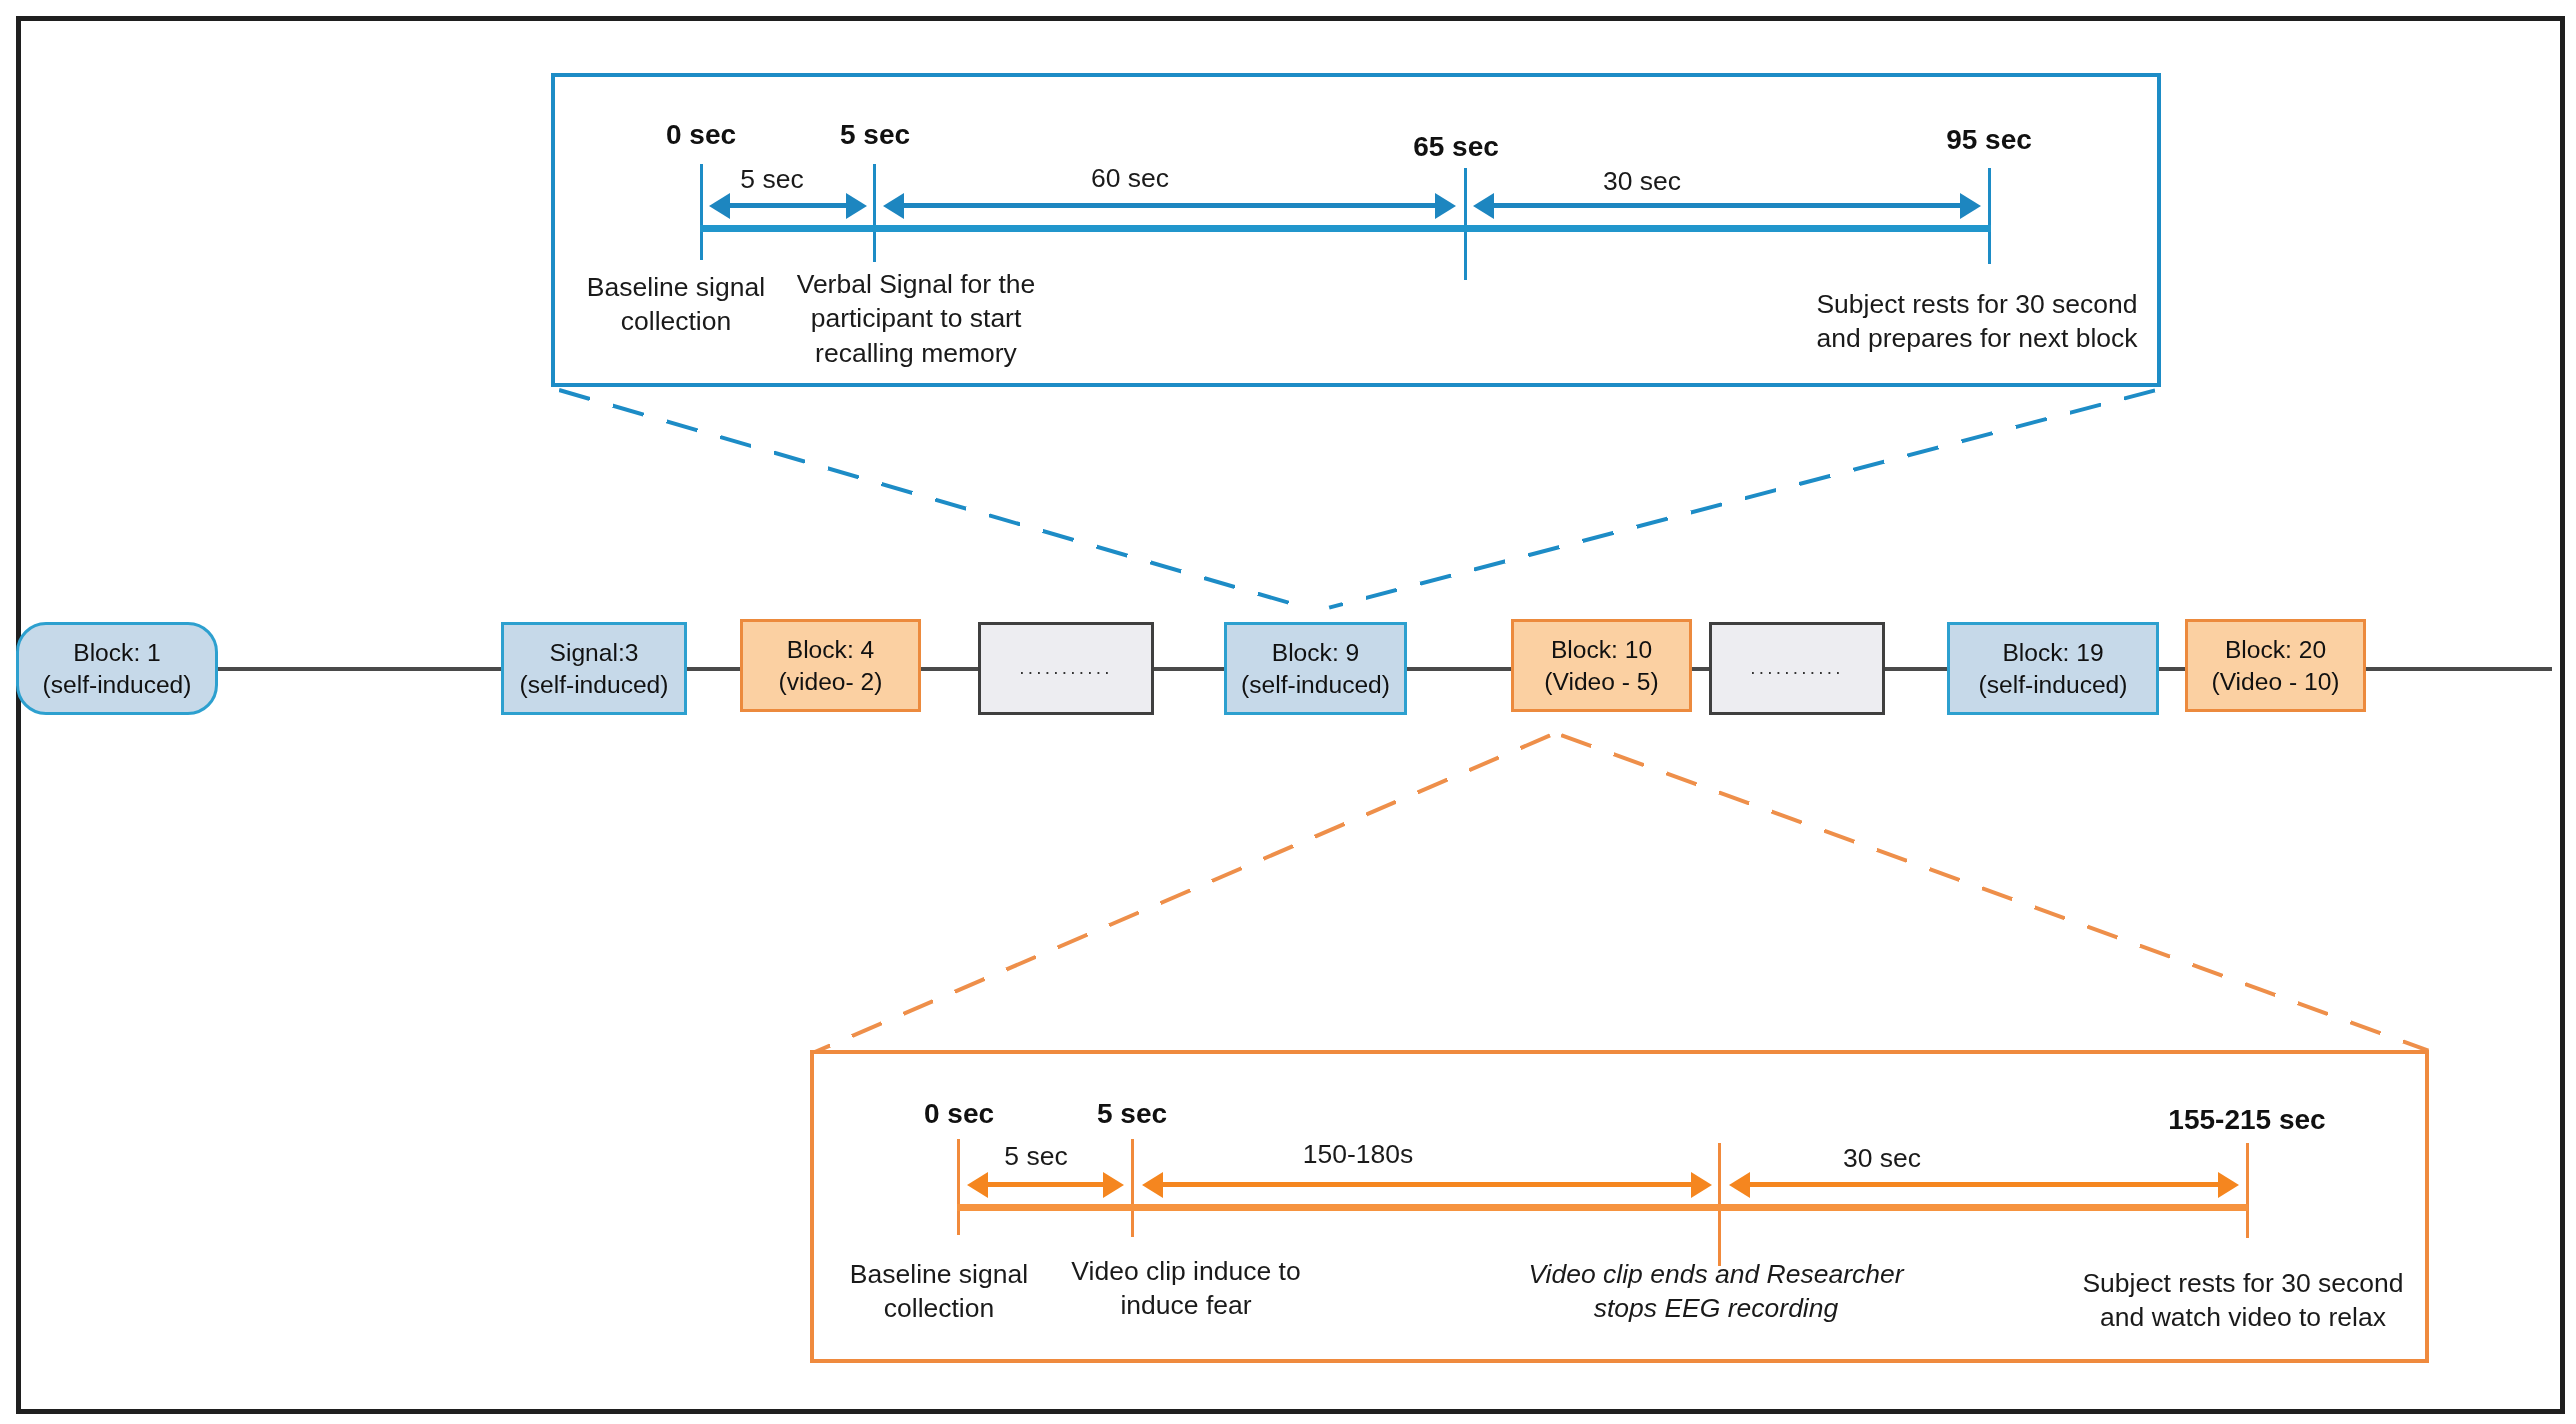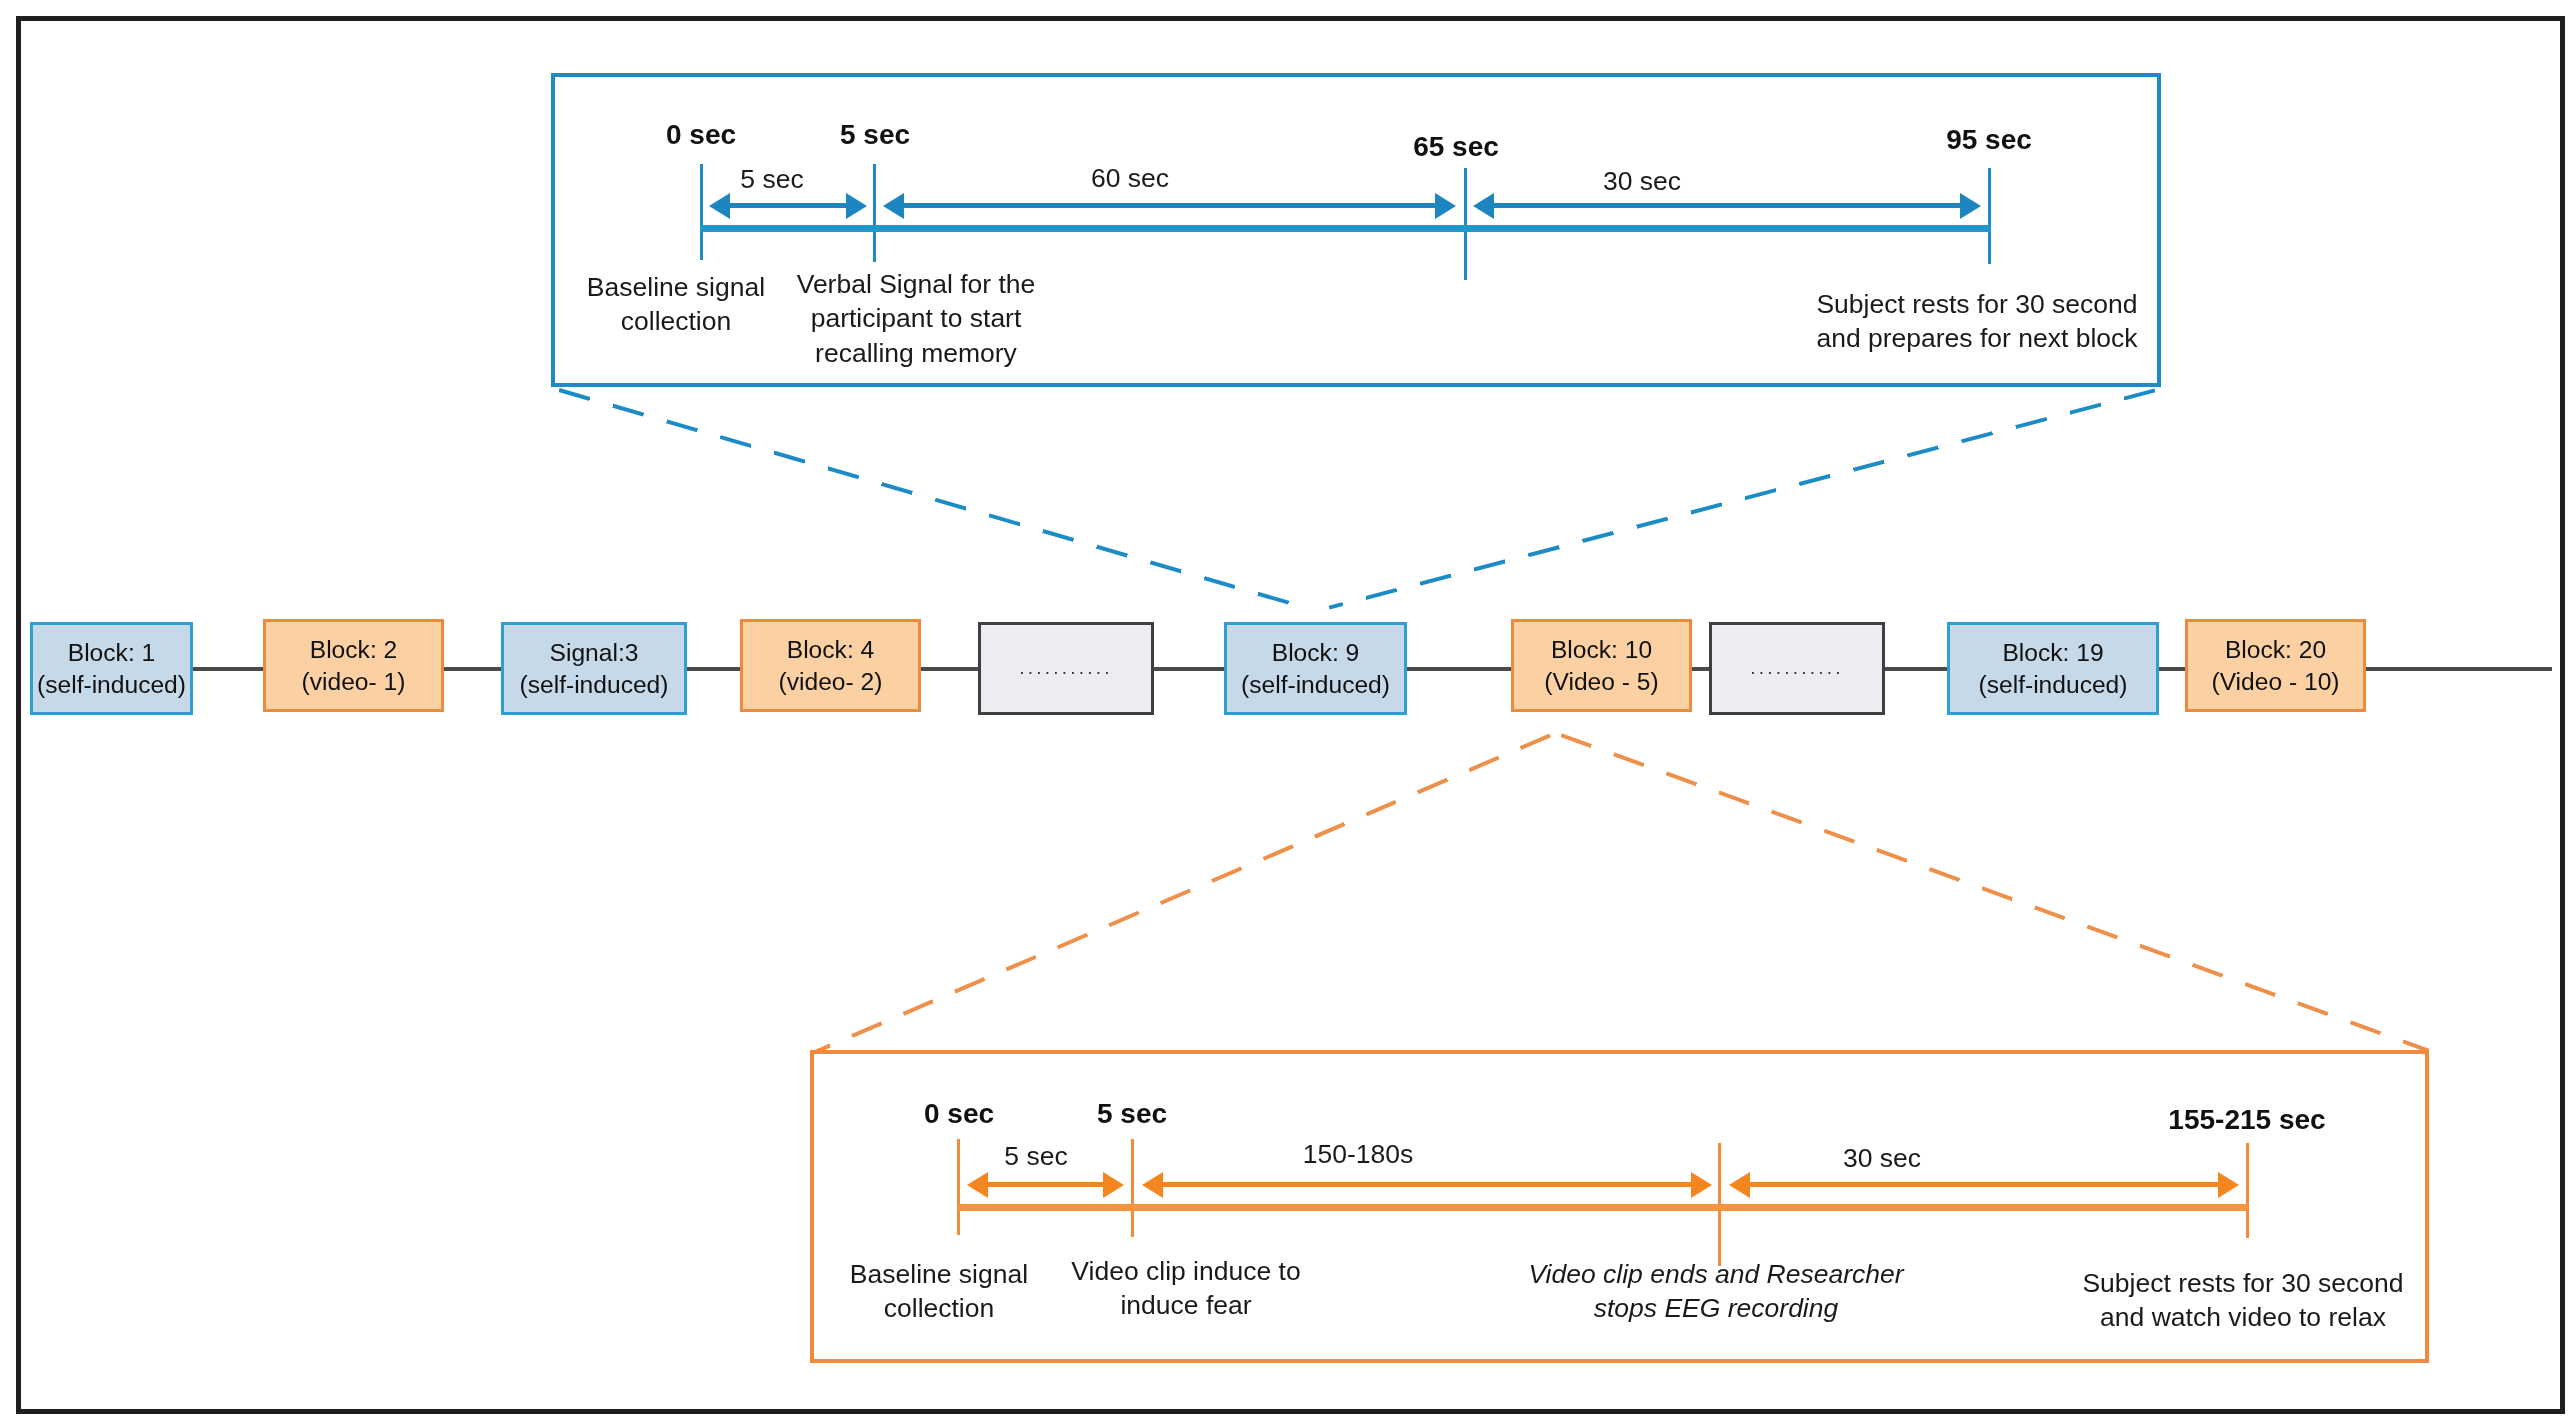--- a/index.html
+++ b/index.html
@@ -97,24 +97,22 @@
 participant to start
 recalling memory</div>
   <div class="desc cx" style="left:1977px;top:287px;">Subject rests for 30 second
 and prepares  for next block</div>
 
   <div class="dash blue" style="left:559px;top:388px;width:776px;transform:rotate(16.25deg);"></div>
   <div class="dash blue" style="left:2155px;top:388px;width:854px;transform:rotate(165.26deg);"></div>
 
   <div class="seqline" style="left:95px;top:667px;width:2457px;height:3.8px;"></div>
 
-  <div class="block blue" style="left:30px;width:163px;">Block: 1
+  <div class="block blue" style="left:16px;width:202px;border-radius:30px;">Block: 1
 (self-induced)</div>
-  <div class="block orange" style="left:263px;width:181px;">Block: 2
-(video- 1)</div>
   <div class="block blue" style="left:501px;width:186px;">Signal:3
 (self-induced)</div>
   <div class="block orange" style="left:740px;width:181px;">Block: 4
 (video- 2)</div>
   <div class="block gray" style="left:978px;width:176px;">...........</div>
   <div class="block blue" style="left:1224px;width:183px;">Block: 9
 (self-induced)</div>
   <div class="block orange" style="left:1467px;width:181px;margin-left:44px;">Block: 10
 (Video - 5)</div>
   <div class="block gray" style="left:1709px;width:176px;">...........</div>

